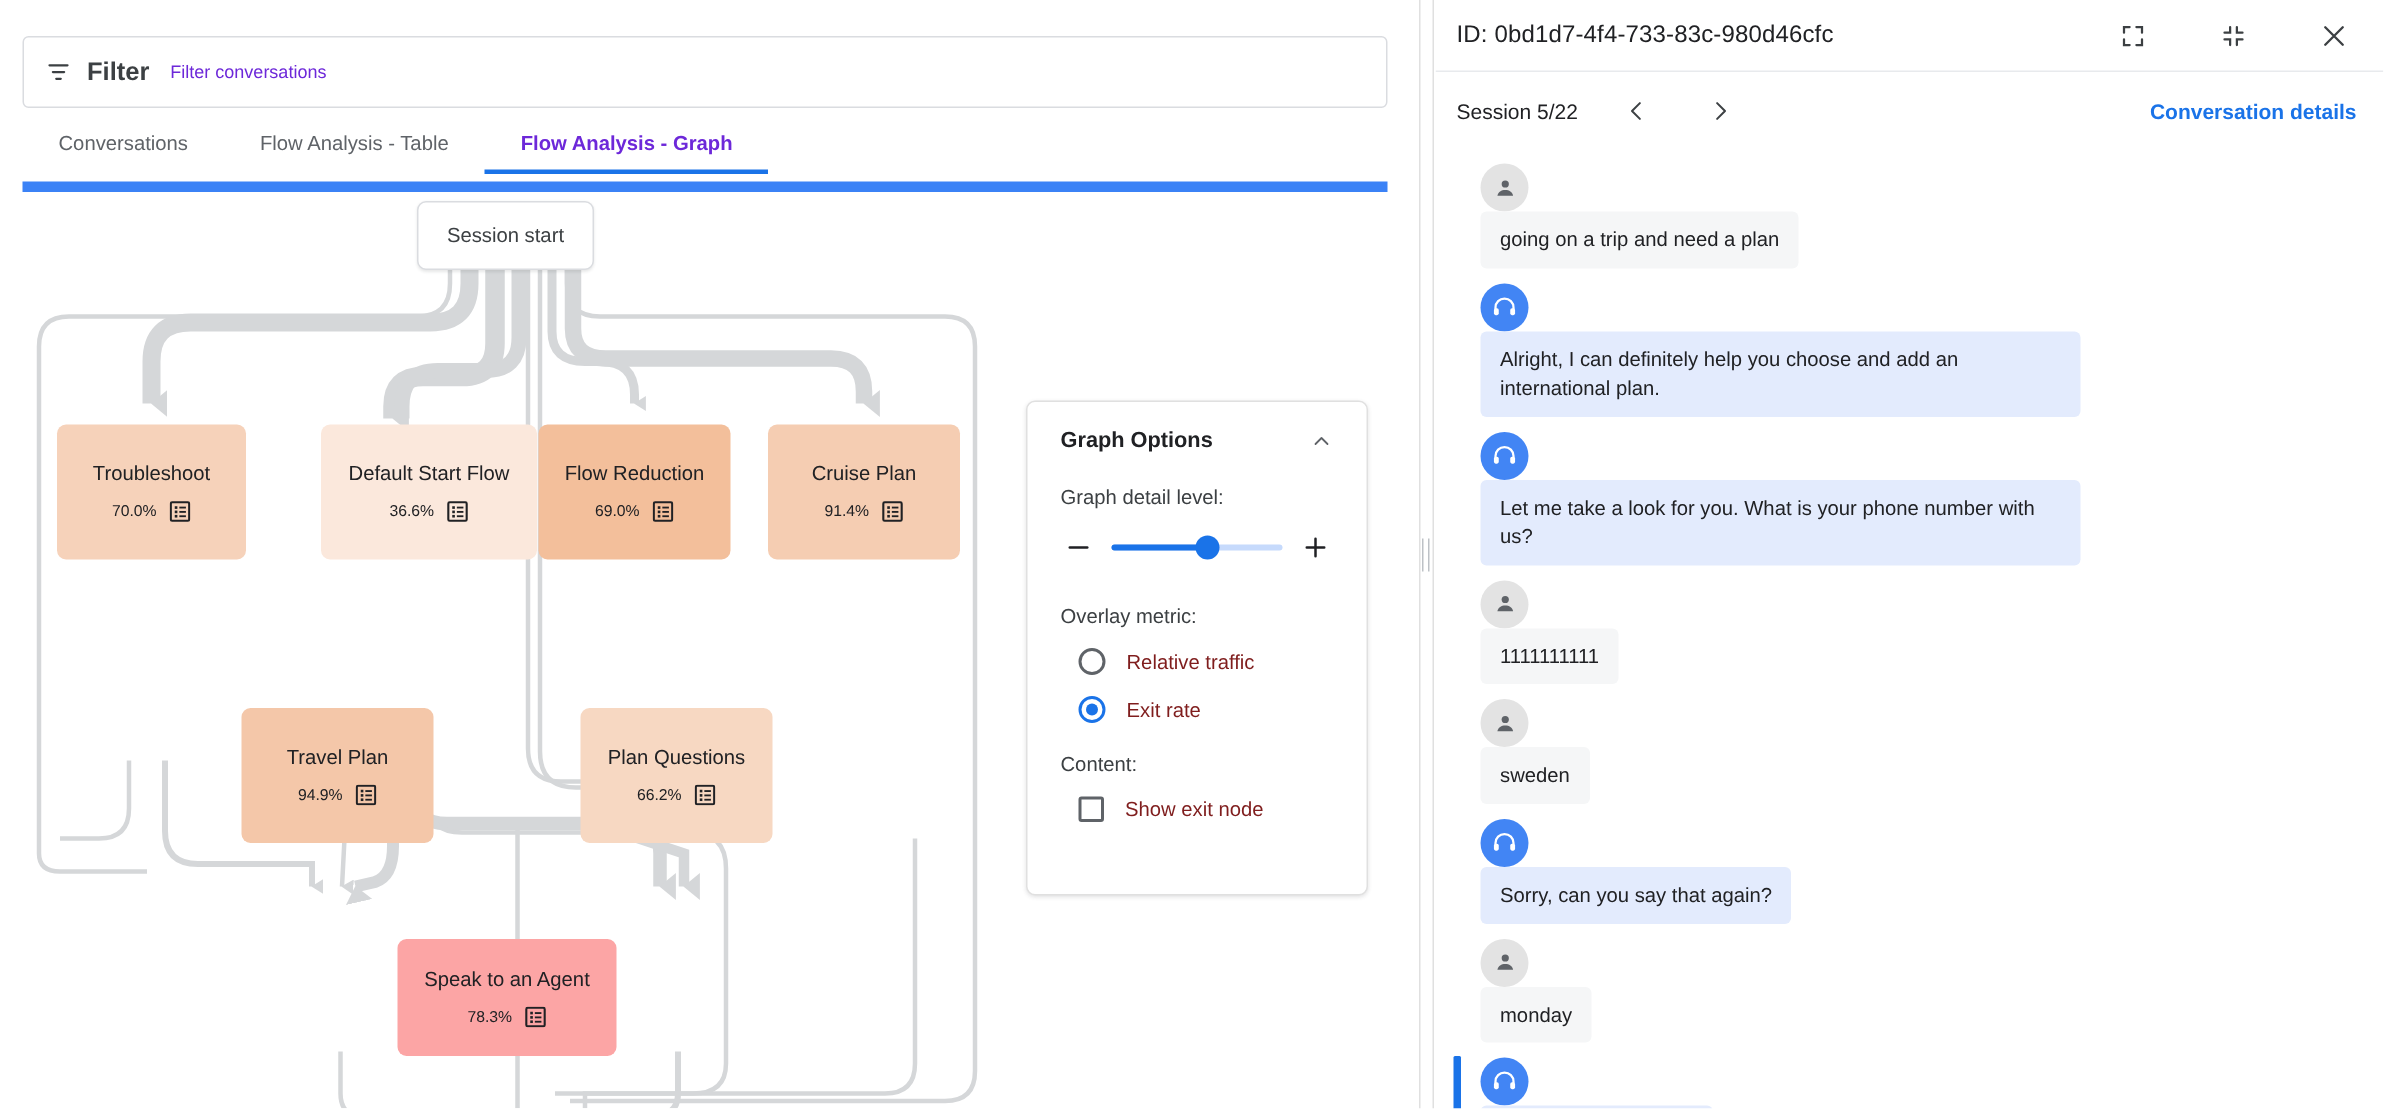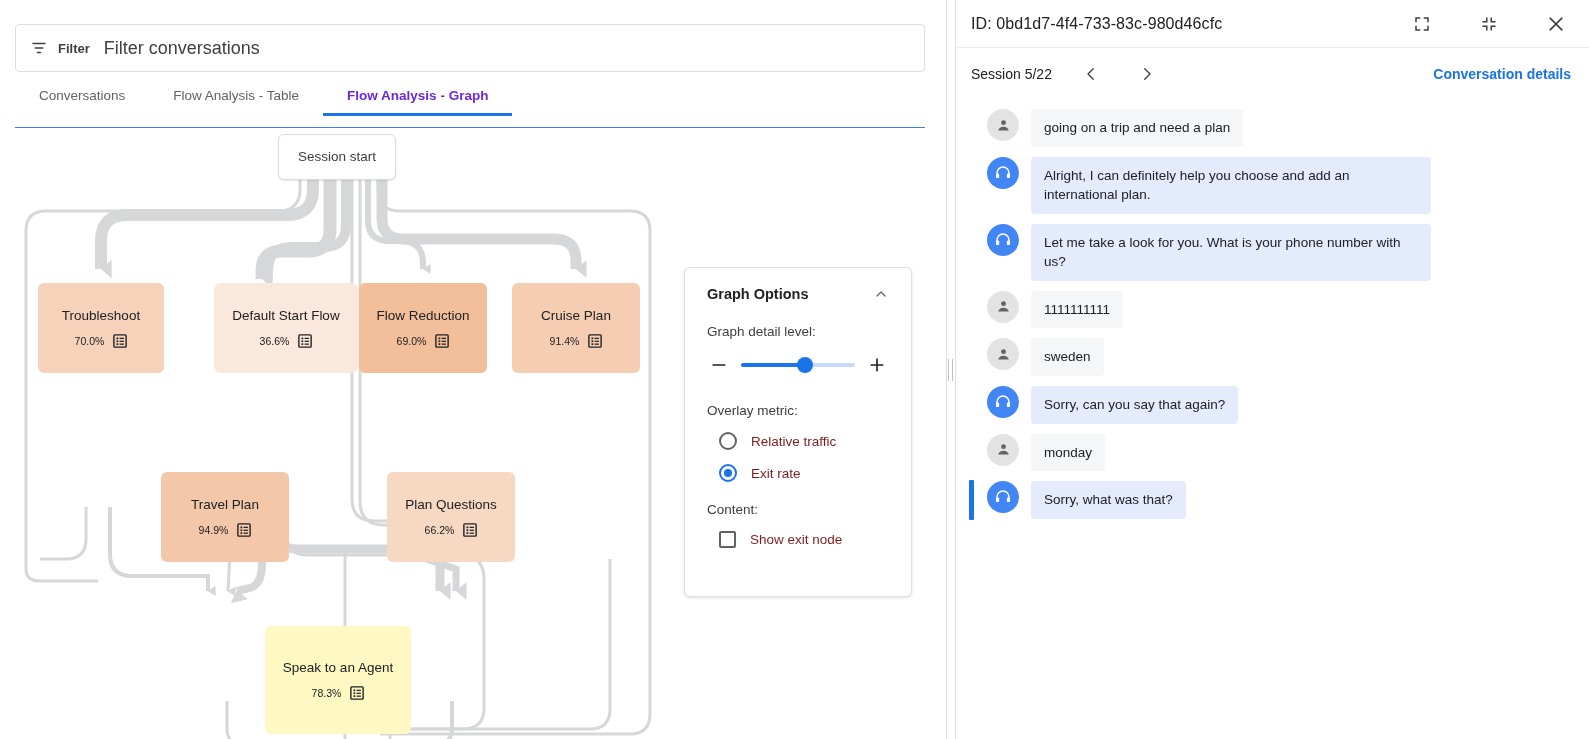--- a/index.html
+++ b/index.html
@@ -25,29 +25,29 @@
   
   .filter-bar {
     position: absolute; left: 15px; top: 24px;
     width: 910px; height: 48px;
     border: 1px solid #dadce0; border-radius: 4px;
     background: #fff;
     display: flex; align-items: center;
     padding: 0 14px;
   }
   .filter-icon { width: 18px; height: 18px; margin-right: 10px; display:block; }
-  .filter-label { font-size: 13px; font-weight: 700; color: #3c4043; margin-right: 14px; }
-  .filter-placeholder { font-size: 18px; color: #404040; }
+  .filter-label { font-size: 17px; font-weight: 700; color: #3c4043; margin-right: 14px; }
+  .filter-placeholder { font-size: 12px; color: #6d28d9; }
 
   
   .tabs {
     position: absolute; left: 15px; top: 88px;
     width: 910px; height: 40px;
     display: flex; align-items: flex-start;
-    border-bottom: 1px solid #3b82f6;
+    border-bottom: 7px solid #3b82f6;
   }
   .tab {
     font-size: 13.5px; color: #5f6368;
     padding: 0 24px 12px 24px;
     cursor: pointer; white-space: nowrap;
     position: relative;
   }
   .tab.active { color: #6d28d9; font-weight: 700; }
   .tab.active::after {
     content: ""; position: absolute; left: 0; right: 0; bottom: -1px;
@@ -165,21 +165,21 @@
   }
   .rp-session { font-size: 14px; font-weight: 400; color: #202124; }
   .nav-btn {
     width: 34px; height: 34px; display: flex; align-items: center; justify-content: center;
     cursor: pointer; margin-left: 10px;
   }
   .rp-spacer { flex: 1; }
   .rp-link { font-size: 14px; color: #1a73e8; font-weight: 700; cursor: pointer; }
 
   .msg-list { position: relative; padding: 4px 0 0 0; }
-  .msg-row { position: relative; display: flex; align-items: flex-start; padding: 5px 18px 5px 30px; }
+  .msg-row { position: relative; display: flex; align-items: flex-start; padding: 5px 18px 5px 30px; flex-direction: column; }
   .msg-row .sel-bar {
     position: absolute; left: 12px; top: 4px; bottom: 4px; width: 5px;
     background: #1a73e8; border-radius: 1px;
   }
   .avatar {
     width: 32px; height: 32px; border-radius: 50%;
     flex: 0 0 32px; display: flex; align-items: center; justify-content: center;
     margin-right: 12px;
   }
   .avatar.user { background: #e3e3e3; }
@@ -359,21 +359,21 @@
             <rect x="4" y="4" width="2" height="2" fill="#202124"></rect>
               <rect x="7.5" y="4.3" width="5" height="1.4" fill="#202124"></rect>
             <rect x="4" y="7.3" width="2" height="2" fill="#202124"></rect>
               <rect x="7.5" y="7.6" width="5" height="1.4" fill="#202124"></rect>
             <rect x="4" y="10.6" width="2" height="2" fill="#202124"></rect>
               <rect x="7.5" y="10.9" width="5" height="1.4" fill="#202124"></rect>
           </svg>
         </div>
       </div>
 
-      <div class="node" style="left:265px; top:497px; width:146px; height:108px; background:#fef9c3;">
+      <div class="node" style="left:265px; top:497px; width:146px; height:78px; background:#fca5a5;">
         <div class="node-title">Speak to an Agent</div>
         <div class="node-meta">
           <span class="node-pct">78.3%</span>
           <svg class="list-icon" viewBox="0 0 16 16">
             <rect x="1" y="1" width="14" height="14" rx="1" fill="none" stroke="#202124" stroke-width="1.6"></rect>
             <rect x="4" y="4" width="2" height="2" fill="#202124"></rect>
               <rect x="7.5" y="4.3" width="5" height="1.4" fill="#202124"></rect>
             <rect x="4" y="7.3" width="2" height="2" fill="#202124"></rect>
               <rect x="7.5" y="7.6" width="5" height="1.4" fill="#202124"></rect>
             <rect x="4" y="10.6" width="2" height="2" fill="#202124"></rect>

